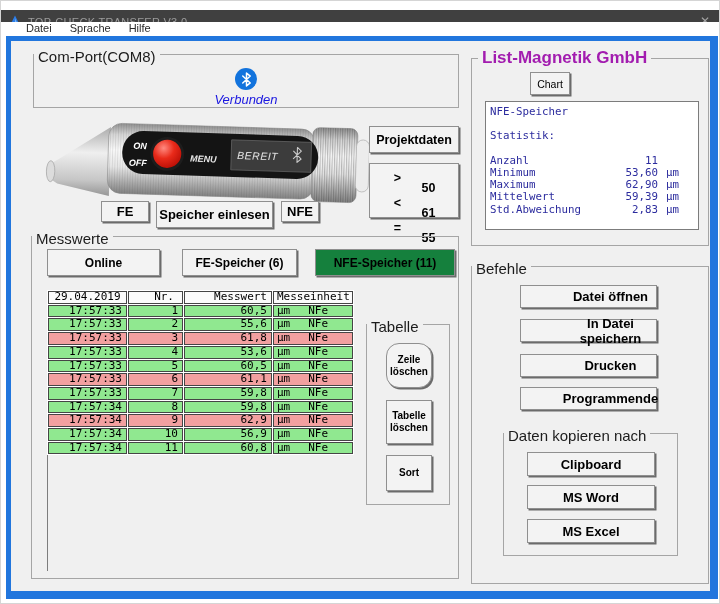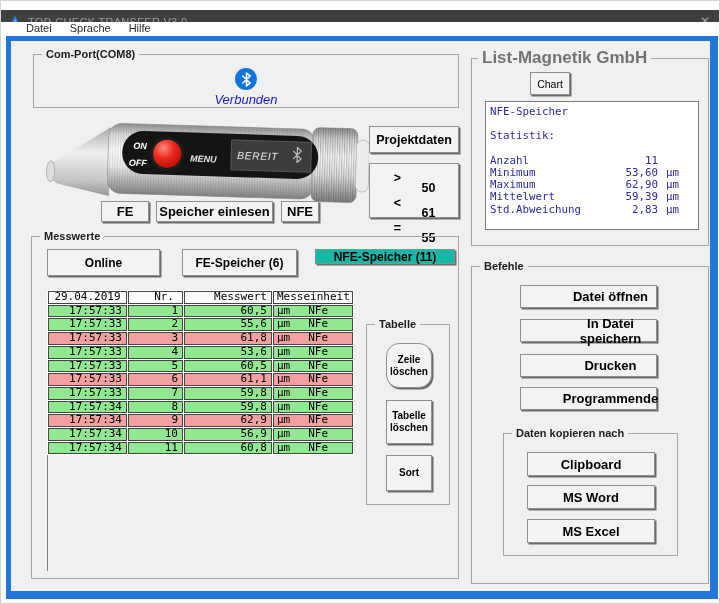--- a/index.html
+++ b/index.html
@@ -11,48 +11,48 @@
 .title-text { position:absolute; left:27px; top:6px; font-size:11px; color:#9d9d9d; letter-spacing:0.3px; }
 .close-btn { position:absolute; right:6px; top:3px; width:16px; height:16px; color:#a5a5a5; font-size:12px; line-height:16px; text-align:center; }
 
 .menubar { position:absolute; left:0; top:21px; width:100%; height:14px; background:#fff; display:flex; padding-left:25px; }
 .menu-item { font-size:11px; color:#2a2a2a; padding:0 9px; line-height:13px; }
 .menu-item:first-child { padding-left:0; }
 
 .client { position:absolute; left:5px; top:35px; width:712px; height:563px; background:#f0f0f0; border:5px solid #2176dd; border-right-width:8px; border-bottom-width:8px; }
 
 .grp { position:absolute; border:1px solid #a5a5a5; }
-.grp-lbl { position:absolute; top:-7px; left:8px; background:#f0f0f0; padding:0 4px; font-size:11px; color:#1c1c1c; white-space:nowrap;font-weight:bold; }
+.grp-lbl { position:absolute; top:-7px; left:0; background:#f0f0f0; padding:0 4px; font-size:15px; color:#1c1c1c; white-space:nowrap; }
 
 .btn { position:absolute; background:#f3f3f3; border:1px solid #8f8f8f; box-shadow:1.5px 1.5px 0 #6b6b6b; display:flex; align-items:center; justify-content:center; font-weight:bold; color:#000; text-align:center; }
 
 
 .comport { left:22px; top:13px; width:426px; height:54px; display:flex; flex-direction:column; align-items:center; }
 .bt-circle { margin-top:13px; width:22px; height:22px; border-radius:50%; background:#1273dd; display:flex; align-items:center; justify-content:center; }
 .verbunden { margin-top:2px; font-size:13px; font-style:italic; color:#1a17e0; }
 
 
 .device { position:absolute; left:23px; top:77px; width:335px; height:96px; }
 
 
 .btn-fe { left:90px; top:160px; width:48px; height:21px; font-size:13px; }
-.btn-read { left:145px; top:160px; width:117px; height:21px; font-size:13px; }
+.btn-read { left:145px; top:160px; width:117px; height:27px; font-size:13px; }
 .btn-nfe { left:270px; top:160px; width:38px; height:21px; font-size:13px; }
 
 .btn-projekt { left:358px; top:85px; width:90px; height:27px; font-size:12.5px; }
 .limits { position:absolute; left:358px; top:122px; width:90px; height:55px; background:#f3f3f3; border:1px solid #8f8f8f; box-shadow:1.5px 1.5px 0 #6b6b6b; padding-top:7px; }
 .limit-row { display:flex; justify-content:center; gap:13px; font-size:12.5px; font-weight:bold; line-height:15px; }
 .limit-sym { width:10px; text-align:center; }
 .limit-val { width:20px; text-align:right;margin-top:10px; }
 
 
 .messwerte { left:20px; top:195px; width:428px; height:343px; }
 .tab-online { left:15px; top:12px; width:113px; height:27px; font-size:12px; }
 .tab-fe { left:150px; top:12px; width:115px; height:27px; font-size:12px; }
-.tab-nfe { left:283px; top:12px; width:140px; height:15px; font-size:12px; background:#14b8a6; }
+.tab-nfe { left:283px; top:12px; width:140px; height:27px; font-size:12px; background:#15803d; }
 .vline { position:absolute; left:15px; top:53px; width:1px; height:281px; background:#7d7d7d; }
 
 table.mw { position:absolute; left:15px; top:53px; border-collapse:separate; border-spacing:1px; background:#fff; font-family:"DejaVu Sans Mono", monospace; font-size:11px; }
 table.mw td, table.mw th { border:1px solid #454545; padding:0; height:10.7px; line-height:10.7px; font-weight:normal; white-space:pre; }
 table.mw th { background:#fbfbfb; }
 table.mw .c1 { width:79px; }
 table.mw .c2 { width:55px; }
 table.mw .c3 { width:88px; }
 table.mw .c4 { width:80px; }
 table.mw th.c1 { text-align:center; }
@@ -67,21 +67,21 @@
 
 
 .tabelle { left:334px; top:87px; width:84px; height:181px; }
 .tabelle .btn { left:19px; width:46px; font-size:10px; flex-direction:column; line-height:12px; }
 .tabelle .btn:nth-of-type(1) { top:18px; height:45px;border-radius:13px; }
 .tabelle .btn:nth-of-type(2) { top:75px; height:44px; }
 .tabelle .btn:nth-of-type(3) { top:130px; height:36px; }
 
 
 .lm-grp { left:460px; top:17px; width:238px; height:188px; }
-.lm-grp .grp-lbl { font-size:17px; font-weight:bold; color:#737373; top:-11px; left:6px; }
+.lm-grp .grp-lbl { font-size:17px; font-weight:bold; color:#a21caf; top:-11px; left:6px; }
 .btn-chart { left:58px; top:13px; width:40px; height:23px; font-size:10.5px; font-weight:normal; }
 .stats { position:absolute; left:13px; top:42px; width:214px; height:129px; background:#fff; border:1px solid #7c7c7c; font-family:"DejaVu Sans Mono", monospace; font-size:10.8px; color:#2c2c9e; padding:4px 0 0 4px; line-height:12.2px; }
 .stat-line { display:flex; white-space:pre; }
 .stat-lbl { width:106px; }
 .stat-val { width:62px; text-align:right; }
 .stat-unit { margin-left:8px; }
 .stat-blank { height:12.2px; }
 
 .befehle { left:460px; top:225px; width:238px; height:318px; }
 .befehle > div.btn { left:48px; width:137px; height:23px; font-size:13px;padding-left:44px; }

